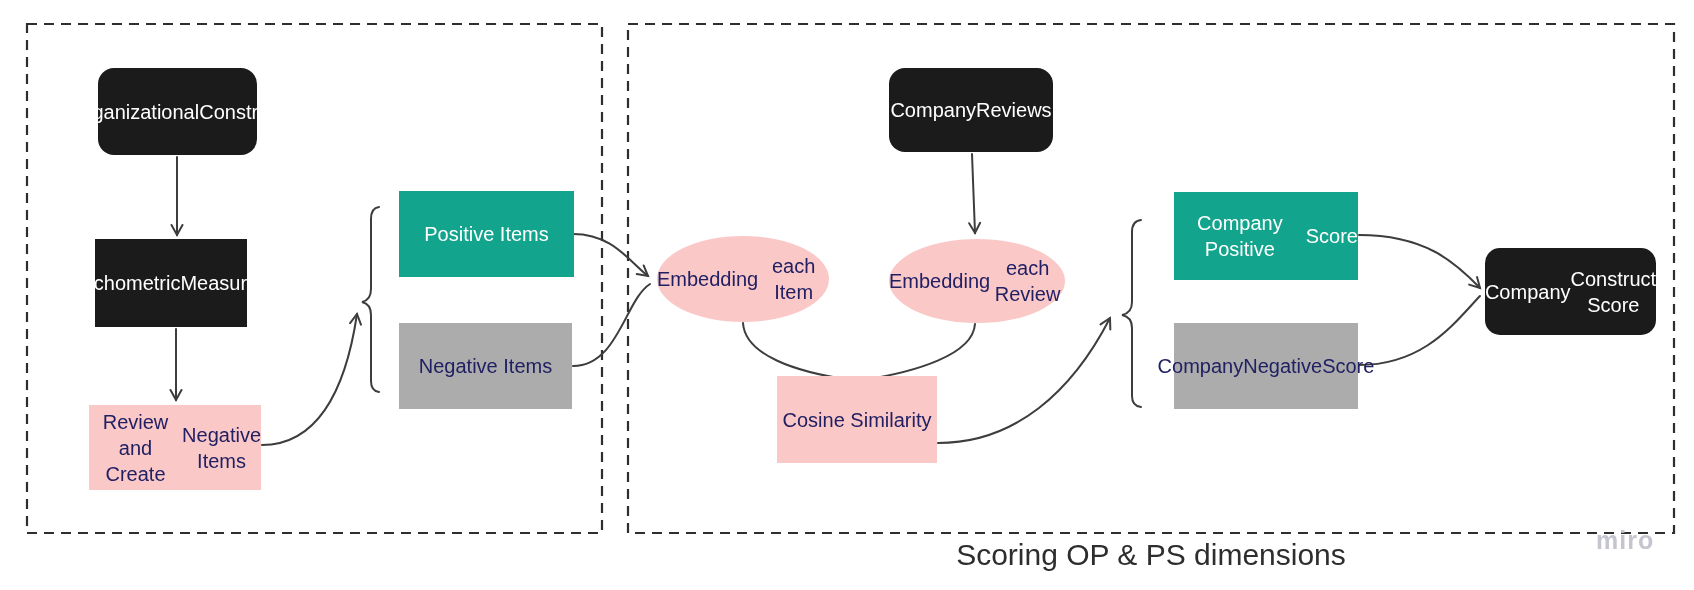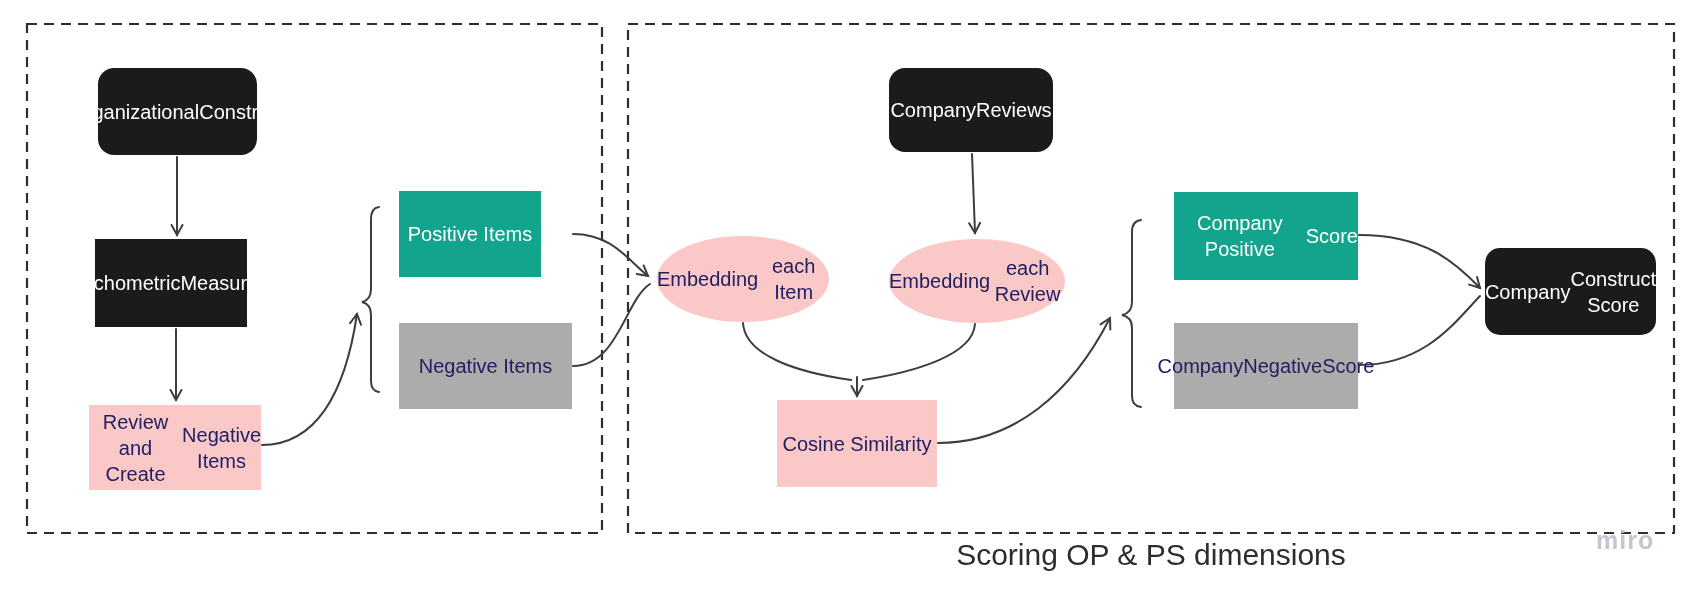--- a/index.html
+++ b/index.html
@@ -86,21 +86,21 @@
   <div class="node n-black-sq" style="left:95px;top:239px;width:152px;height:88px;">
     <span>Psychometric</span>
     <span>Measure(s)</span>
   </div>
 
   <div class="node n-pink" style="left:89px;top:405px;width:172px;height:85px;">
     <span>Review and Create</span>
     <span>Negative Items</span>
   </div>
 
-  <div class="node n-green" style="left:399px;top:191px;width:142px;height:86px;">
+  <div class="node n-green" style="left:399px;top:191px;width:175px;height:86px;">
     <span>Positive Items</span>
   </div>
 
   <div class="node n-gray" style="left:399px;top:323px;width:173px;height:86px;">
     <span>Negative Items</span>
   </div>
 
   <div class="node n-pink n-ellipse" style="left:657px;top:236px;width:172px;height:86px;">
     <span>Embedding</span>
     <span>each Item</span>
@@ -109,21 +109,21 @@
   <div class="node n-black" style="left:889px;top:68px;width:164px;height:84px;">
     <span>Company</span>
     <span>Reviews</span>
   </div>
 
   <div class="node n-pink n-ellipse" style="left:889px;top:239px;width:176px;height:84px;">
     <span>Embedding</span>
     <span>each Review</span>
   </div>
 
-  <div class="node n-pink" style="left:777px;top:400px;width:160px;height:87px;">
+  <div class="node n-pink" style="left:777px;top:376px;width:160px;height:87px;">
     <span>Cosine Similarity</span>
   </div>
 
   <div class="node n-green" style="left:1174px;top:192px;width:184px;height:88px;">
     <span>Company Positive</span>
     <span>Score</span>
   </div>
 
   <div class="node n-gray" style="left:1174px;top:323px;width:184px;height:86px;">
     <span>Company</span>

